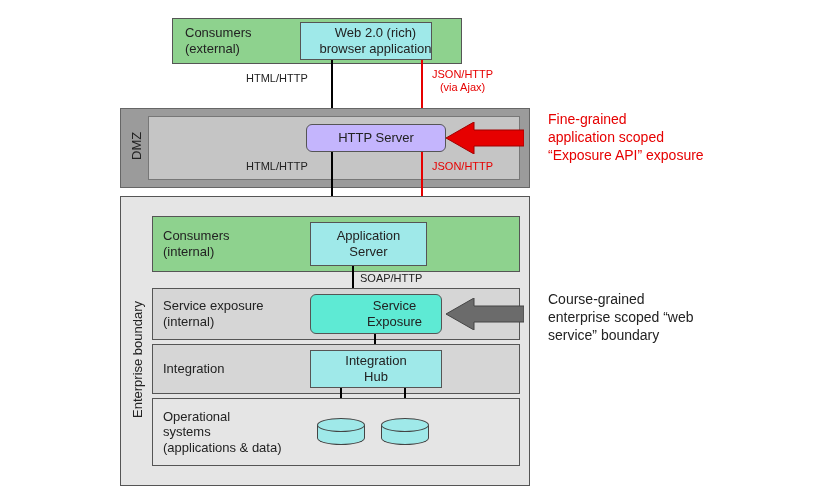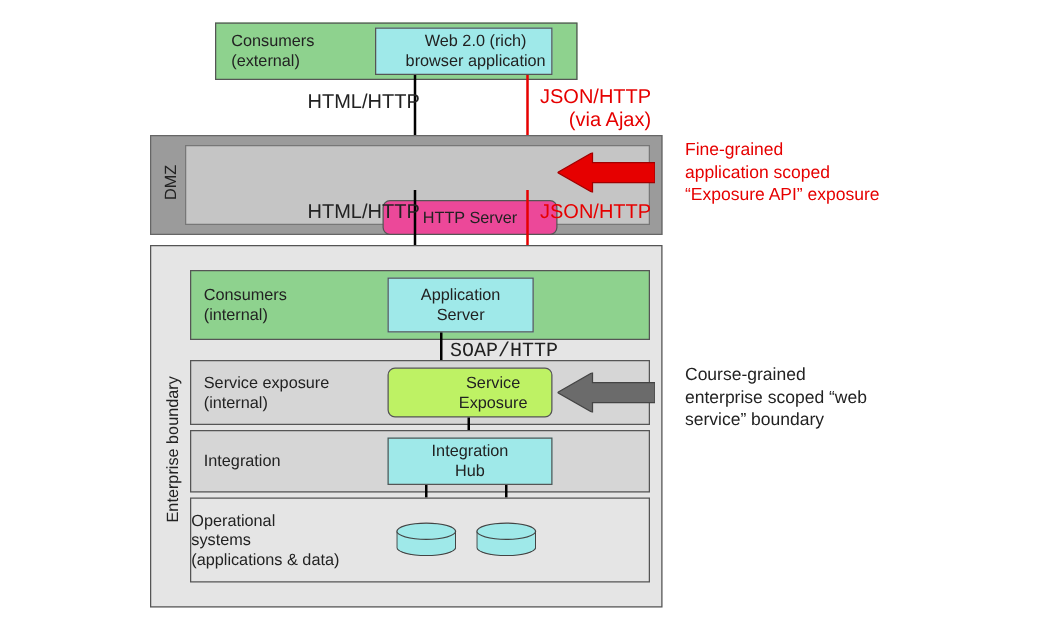--- a/index.html
+++ b/index.html
@@ -28,23 +28,23 @@
     padding: 2px;
   }
   .vlabel {
     position: absolute;
     transform: rotate(-90deg);
     transform-origin: left top;
     font-size: 13px;
   }
   .label {
     position: absolute;
-    font-size: 16px;
+    font-size: 11px;
     line-height: 1.2;
-    text-align: right;
+    text-align: center;
   }
   .arrow-line {
     position: absolute;
     background: #000;
   }
   .arrow-down {
     position: absolute;
     width: 0; height: 0;
     border-left: 5px solid transparent;
     border-right: 5px solid transparent;
@@ -85,42 +85,42 @@
 </style>
 </head>
 <body>
 
 <div class="canvas">
 
   <div class="box" style="left:172px; top:18px; width:290px; height:46px; background:#8ed28e; justify-content:flex-start; padding-left:12px;">
     <span style="white-space:pre; text-align:left;">Consumers
 (external)</span>
   </div>
-  <div class="box" style="left:300px; top:22px; width:142px; height:38px; background:#9fe9e9;padding-left:21px;">
+  <div class="box" style="left:300px; top:22px; width:132px; height:38px; background:#9fe9e9;padding-left:21px;">
     <span style="white-space:pre;">Web 2.0 (rich)
 browser application</span>
   </div>
 
   <div>
     <div class="arrow-line" style="left:331px; top:60px; width:2px; height:58px;"></div>
     <div class="arrow-down" style="left:327px; top:116px; border-top:8px solid #000;"></div>
   </div>
   <span class="label" style="left:246px; top:72px;">HTML/HTTP</span>
 
   <div>
     <div class="arrow-line" style="left:421px; top:60px; width:2px; height:58px; background:#e60000;"></div>
     <div class="arrow-down" style="left:417px; top:116px; border-top:8px solid #e60000;"></div>
   </div>
   <span class="label" style="left:432px; top:68px; color:#e60000; white-space:pre;">JSON/HTTP
 (via Ajax)</span>
 
   <div class="box" style="left:120px; top:108px; width:410px; height:80px; background:#9b9b9b; border-color:#666;"></div>
   <div style="position:absolute; left:148px; top:116px; width:372px; height:64px; background:#c5c5c5; border:1px solid #777;"></div>
   <span class="vlabel" style="left:129px; top:160px;">DMZ</span>
-  <div class="box" style="left:306px; top:124px; width:140px; height:28px; background:#ec4899; border-radius:6px;margin-top:36px;">
+  <div class="box" style="left:306px; top:124px; width:140px; height:28px; background:#c4b5fd; border-radius:6px;">
     <span>HTTP Server</span>
   </div>
 
   <div>
     <div class="arrow-line" style="left:331px; top:152px; width:2px; height:76px;"></div>
     <div class="arrow-down" style="left:327px; top:226px; border-top:8px solid #000;"></div>
   </div>
   <span class="label" style="left:246px; top:160px;">HTML/HTTP</span>
 
   <div>
@@ -133,32 +133,32 @@
   <span class="vlabel" style="left:130px; top:418px;">Enterprise boundary</span>
 
   <div class="box" style="left:152px; top:216px; width:368px; height:56px; background:#8ed28e; justify-content:flex-start; padding-left:10px;">
     <span style="white-space:pre; text-align:left;">Consumers
 (internal)</span>
   </div>
   <div class="box" style="left:310px; top:222px; width:117px; height:44px; background:#9fe9e9;">
     <span style="white-space:pre;">Application
 Server</span>
   </div>
-  <span class="label" style="left:360px; top:272px;font-family:Liberation Mono, monospace;">SOAP/HTTP</span>
+  <span class="label" style="left:360px; top:272px;">SOAP/HTTP</span>
 
   <div>
     <div class="arrow-line" style="left:352px; top:266px; width:2px; height:28px;"></div>
     <div class="arrow-down" style="left:348px; top:292px; border-top:8px solid #000;"></div>
   </div>
 
   <div class="box" style="left:152px; top:288px; width:368px; height:52px; background:#d6d6d6; justify-content:flex-start; padding-left:10px;">
     <span style="white-space:pre; text-align:left;">Service exposure
 (internal)</span>
   </div>
-  <div class="box" style="left:310px; top:294px; width:132px; height:40px; background:#bef264; border-radius:6px;padding-left:39px;">
+  <div class="box" style="left:310px; top:294px; width:132px; height:40px; background:#5eead4; border-radius:6px;padding-left:39px;">
     <span style="white-space:pre;">Service
 Exposure</span>
   </div>
 
   <div>
     <div class="arrow-line" style="left:374px; top:334px; width:2px; height:16px;"></div>
     <div class="arrow-down" style="left:370px; top:348px; border-top:8px solid #000;"></div>
   </div>
 
   <div class="box" style="left:152px; top:344px; width:368px; height:50px; background:#d6d6d6; justify-content:flex-start; padding-left:10px;">
@@ -171,21 +171,21 @@
 
   <div>
     <div class="arrow-line" style="left:340px; top:388px; width:2px; height:24px;"></div>
     <div class="arrow-down" style="left:336px; top:410px; border-top:8px solid #000;"></div>
   </div>
   <div>
     <div class="arrow-line" style="left:404px; top:388px; width:2px; height:24px;"></div>
     <div class="arrow-down" style="left:400px; top:410px; border-top:8px solid #000;"></div>
   </div>
 
-  <div class="box" style="left:152px; top:398px; width:368px; height:68px; background:#e5e5e5; justify-content:flex-start; padding-left:0;">
+  <div class="box" style="left:152px; top:398px; width:368px; height:68px; background:#e5e5e5; justify-content:flex-start; padding-left:10px;">
     <span style="white-space:pre; text-align:left;">Operational
 systems
 (applications &amp; data)</span>
   </div>
   <div class="cyl" style="left:317px; top:418px;">
     <div class="top"></div>
       <div class="body"></div>
   </div>
   <div class="cyl" style="left:381px; top:418px;">
     <div class="top"></div>

